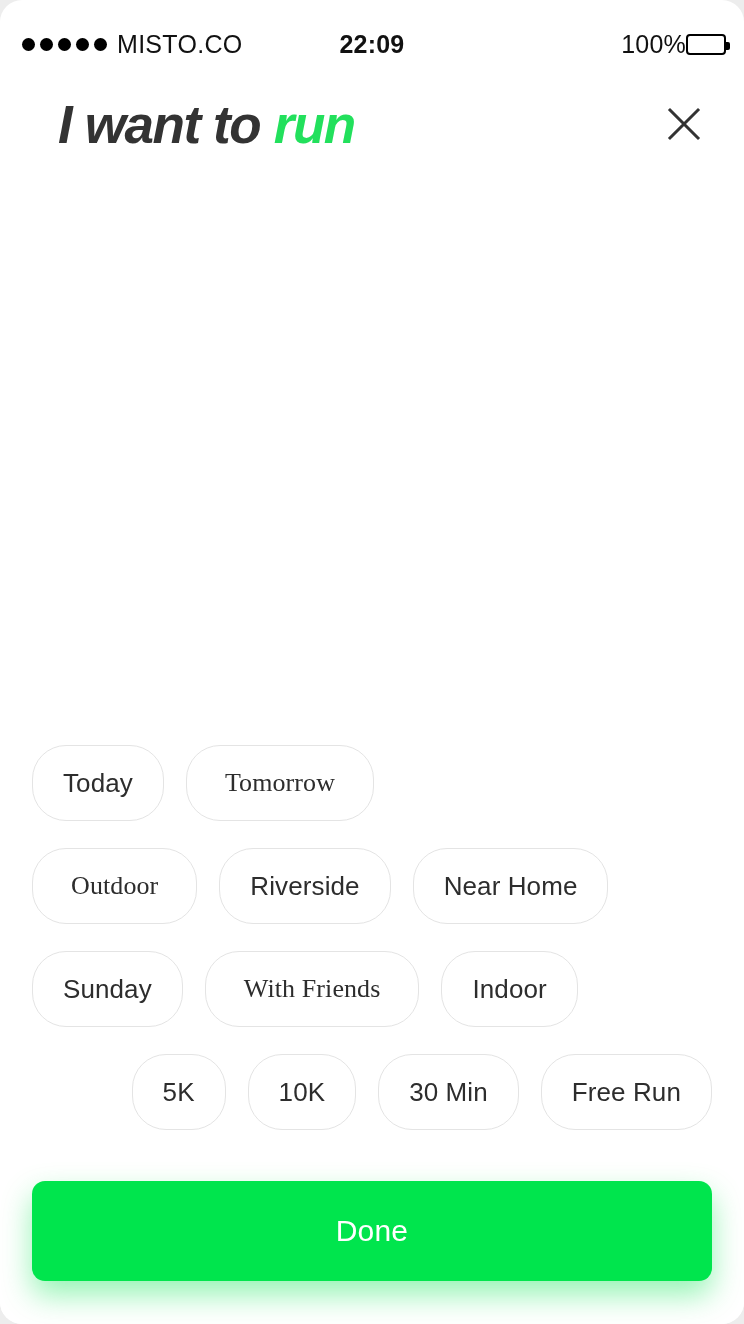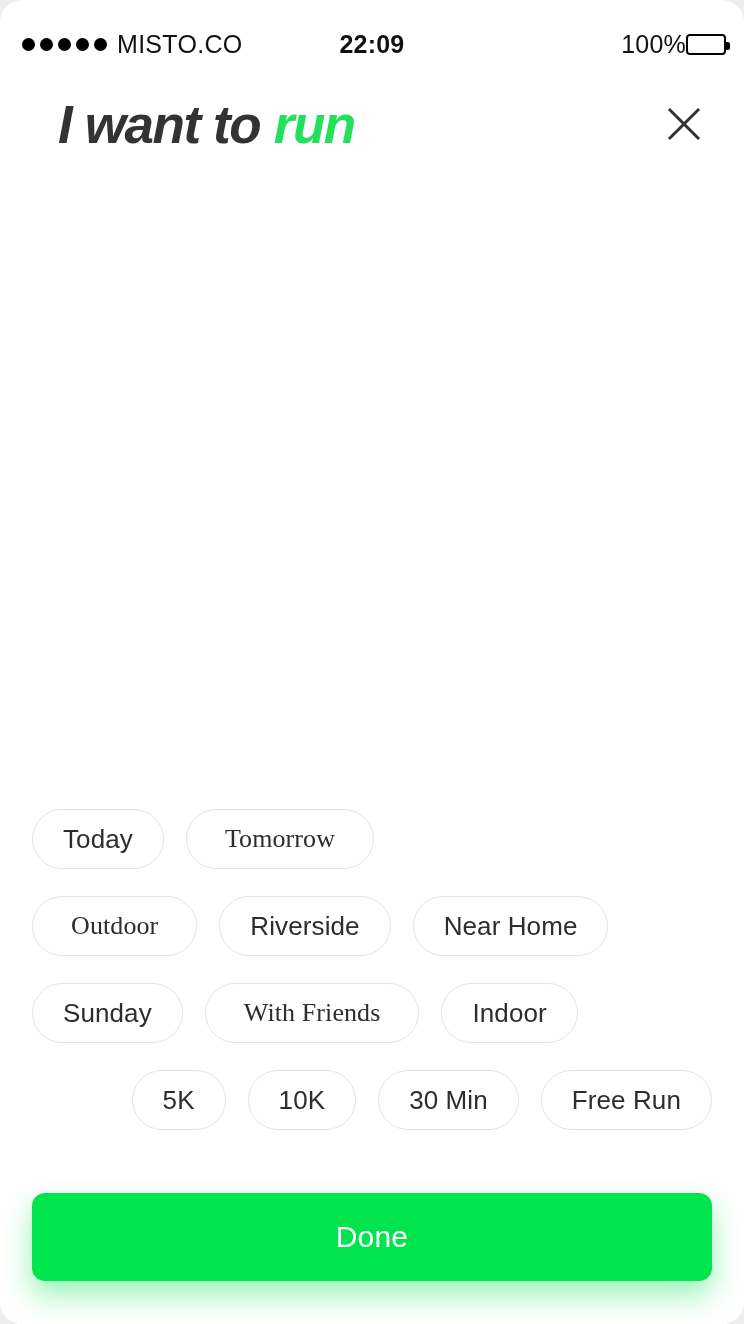--- a/index.html
+++ b/index.html
@@ -144,21 +144,21 @@
     bottom: 194px;
   }
   .chip-row {
     display: flex;
     gap: 22px;
     margin-bottom: 27px;
   }
   .chip-row:last-child { margin-bottom: 0; justify-content: flex-end; }
 
   .chip {
-    height: 60px;
+    height: 76px;
     border: 1.5px solid #E4E4E4;
     border-radius: 34px;
     background: #ffffff;
     color: #2d2d2d;
     font-size: 26px;
     font-weight: 400;
     letter-spacing: 0.1px;
     display: flex;
     align-items: center;
     justify-content: center;
@@ -168,21 +168,21 @@
     flex: 0 0 auto;
   }
   .chip.wide { padding: 0 38px; font-family: Liberation Serif, serif; }
 
   
   .done-button {
     position: absolute;
     left: 32px;
     right: 32px;
     bottom: 43px;
-    height: 88px;
+    height: 100px;
     border: none;
     border-radius: 13px;
     background: #00E54D;
     color: #ffffff;
     font-family: "Liberation Sans", sans-serif;
     font-size: 30px;
     font-weight: 400;
     letter-spacing: 0.2px;
     display: flex;
     align-items: center;

